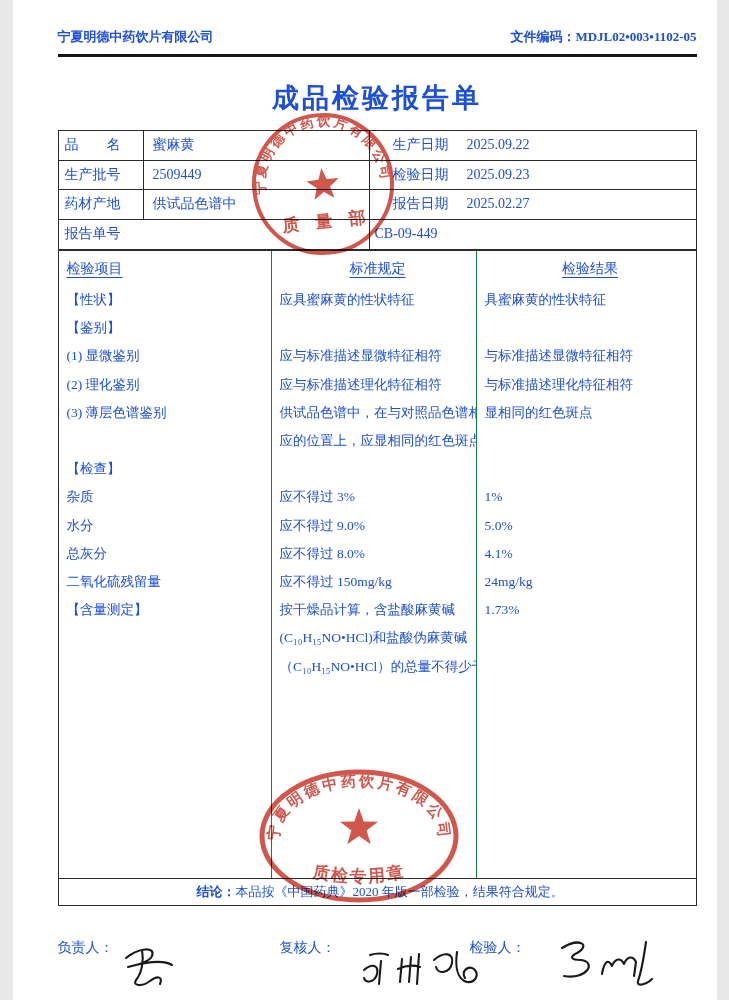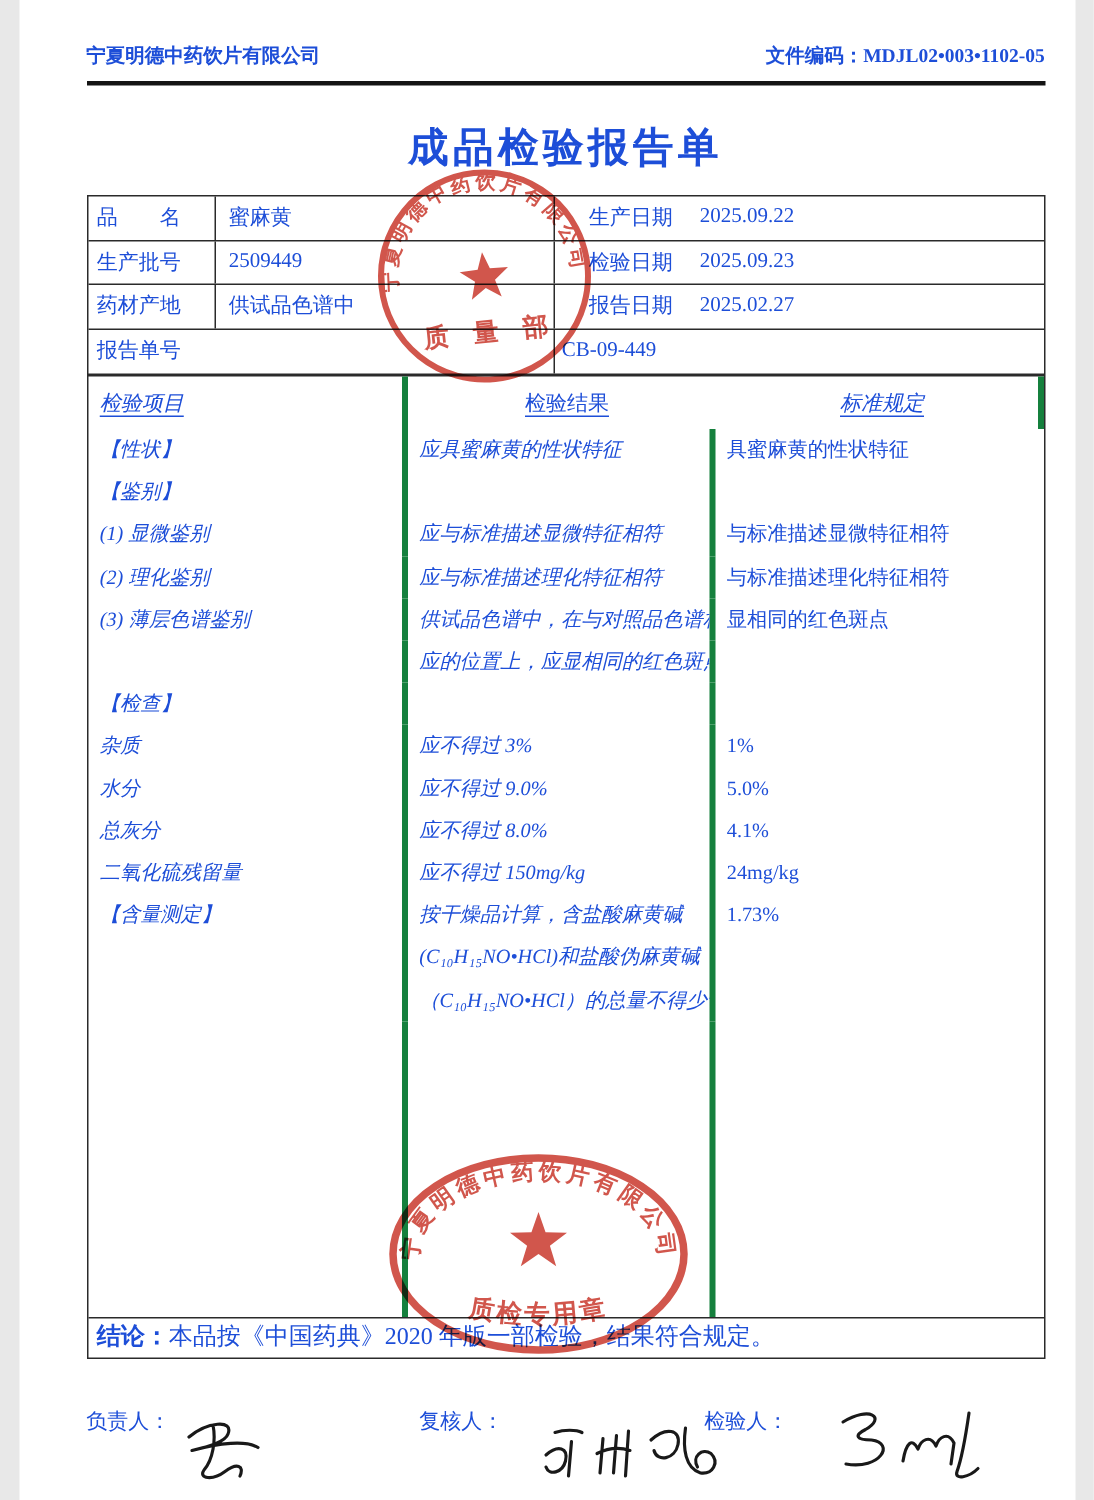--- a/index.html
+++ b/index.html
@@ -36,24 +36,24 @@
 
   
   .main-table { left:45px; top:250px; width:639px; border:1px solid #2a2a2a; background:transparent; }
   .mt-grid { display:grid; grid-template-columns:213px 205px 1fr; }
   .mt-head { height:35px; font-size:14px; }
   .mt-head .mc { display:flex; align-items:center; }
   .mt-head .mc.c2, .mt-head .mc.c3 { justify-content:center; }
   .mt-head span { text-decoration:underline; text-underline-offset:4px; }
   .mt-row { height:28.2px; font-size:13.5px; }
   .mc { height:100%; display:flex; align-items:center; padding-left:8px; overflow:hidden; white-space:nowrap; }
-  .mc.c1, .mc.c2 { border-right:4px solid #15803d;font-style:italic; }
+  .mc.c1, .mc.c2 { border-right:1px solid #15803d; }
   .mt-spacer { height:197px; }
   .mt-conclusion { border-top:1px solid #2a2a2a; height:27px; display:flex;
-    align-items:center; padding-left:6px; font-size:16px; }
+    align-items:center; padding-left:6px; font-size:13px;justify-content:center; }
   .mt-conclusion .clab { font-weight:bold; }
 
   
   .sig-row { left:45px; top:936px; width:650px; height:62px; font-size:14px; }
   .sig-label { position:absolute; top:3px; }
   .sl1 { left:0; } .sl2 { left:222px; } .sl3 { left:412px; }
   .sig-svg { position:absolute; }
   .sg1 { left:52px; top:4px; } .sg2 { left:296px; top:2px; } .sg3 { left:486px; top:-2px; }
   .sig-svg path { stroke:#191919; stroke-width:2.1; fill:none;
     stroke-linecap:round; stroke-linejoin:round; }
@@ -108,25 +108,25 @@
       <div class="ic repno-lab">报告单号</div>
       <div class="ic repno-val">CB-09-449</div>
     </div>
   </div>
 
   <div class="abs main-table">
     <div class="mt-grid mt-head">
       <div class="mc c1">
           <span>检验项目</span>
         </div>
+      <div class="mc c2">
+          <span>标准规定</span>
+        </div>
       <div class="mc c3">
           <span>检验结果</span>
-        </div>
-      <div class="mc c2">
-          <span>标准规定</span>
         </div>
     </div>
 
     <div class="mt-grid mt-row">
       <div class="mc c1">【性状】</div>
       <div class="mc c2">应具蜜麻黄的性状特征</div>
       <div class="mc c3">具蜜麻黄的性状特征</div>
     </div>
     <div class="mt-grid mt-row">
       <div class="mc c1">【鉴别】</div>

